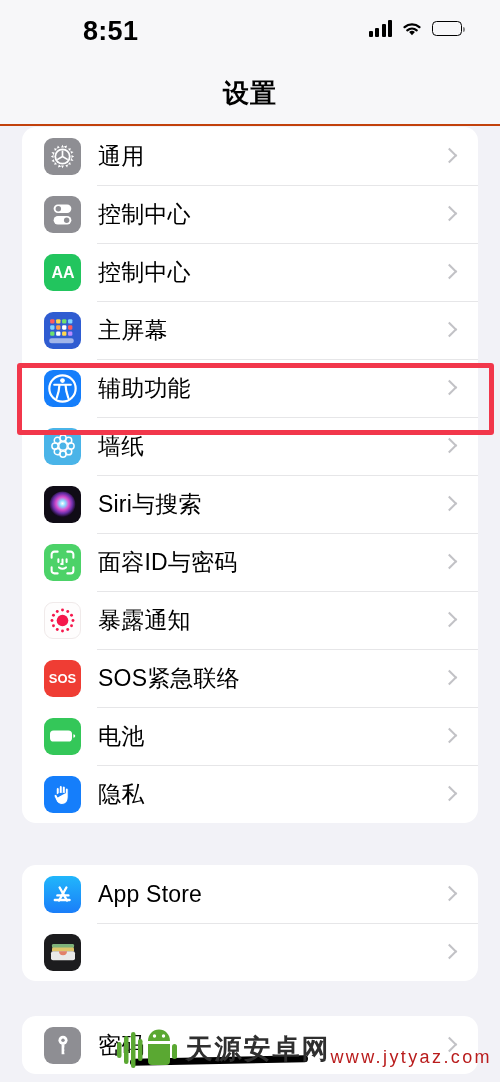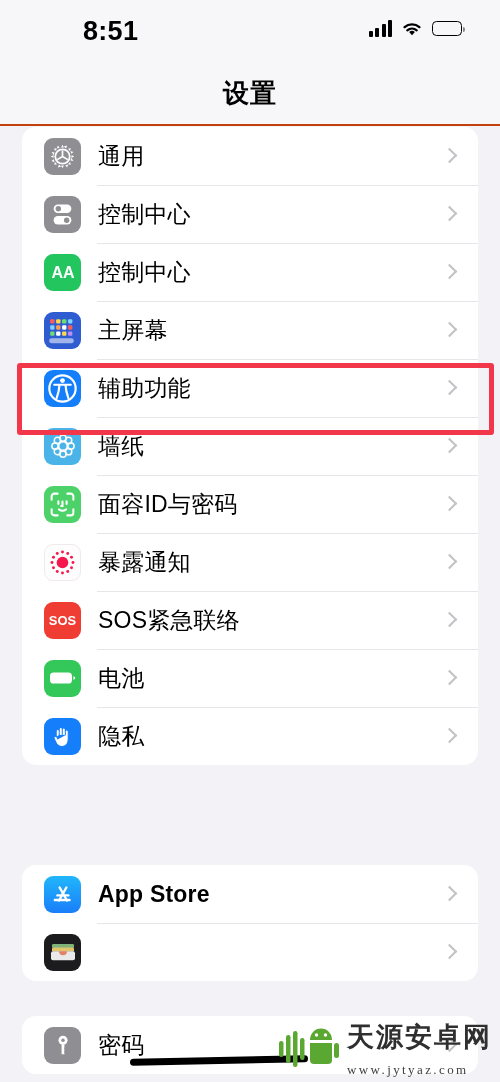--- a/index.html
+++ b/index.html
@@ -100,23 +100,23 @@
   }
 
   
   .ic svg { display: block; }
 
   
   .watermark {
     position: absolute; right: 8px; bottom: 6px;
     display: flex; align-items: center; gap: 8px; z-index: 40;
   }
-  .wm-text { display: flex; flex-direction: column; line-height: 1; font-family: Liberation Serif, serif; }
+  .wm-text { display: flex; line-height: 1; }
   .wm-cn { font-size: 27px; font-weight: 700; color: #2f2f2f; letter-spacing: 2px; }
-  .wm-url { font-size: 13px; color: #404040; letter-spacing: 2.4px; margin-top: 12px; }
+  .wm-url { font-size: 18px; color: #b91c1c; letter-spacing: 2.4px; margin-top: 12px; }
 
   
   .home-indicator {
     position: absolute; left: 50%; bottom: 18px;
     width: 178px; height: 7px; margin-left: -120px;
     background: #000; border-radius: 4px; z-index: 35;
     transform: skewY(-1.2deg);
   }
 </style>
 </head>
@@ -245,20 +245,39 @@
                 <circle cx="16.5" cy="16.5" r="2.5"></circle>
               <circle cx="16.5" cy="7.5" r="2.5"></circle>
                 <circle cx="7.5" cy="16.5" r="2.5"></circle>
             </g>
           </svg>
         </div>
         <div class="label">墙纸</div>
         <span class="chev"></span>
       </div>
 
+      <div class="row">
+        <span class="rowline"></span>
+        <div class="ic" style="background:#100c16">
+          <svg width="37" height="37" viewBox="0 0 36 36">
+            <defs>
+              <radialGradient id="sg" cx="50%" cy="46%" r="52%">
+                <stop offset="0%" stop-color="#ffffff"></stop>
+                <stop offset="22%" stop-color="#8fd8ff"></stop>
+                <stop offset="48%" stop-color="#d94fd0"></stop>
+                <stop offset="74%" stop-color="#6a2ea8"></stop>
+                <stop offset="100%" stop-color="#14091f"></stop>
+              </radialGradient>
+            </defs>
+            <circle cx="18" cy="18" r="12.6" fill="url(#sg)"></circle>
+          </svg>
+        </div>
+        <div class="label">Siri与搜索</div>
+        <span class="chev"></span>
+      </div>
 
       <div class="row">
         <span class="rowline"></span>
         <div class="ic" style="background:#4cd268">
           <svg width="29" height="29" viewBox="0 0 24 24">
             <g fill="none" stroke="#fff" stroke-width="1.7" stroke-linecap="round">
               <path d="M3 8V5.2A2.2 2.2 0 0 1 5.2 3H8"></path>
               <path d="M16 3h2.8A2.2 2.2 0 0 1 21 5.2V8"></path>
               <path d="M3 16v2.8A2.2 2.2 0 0 0 5.2 21H8"></path>
               <path d="M16 21h2.8a2.2 2.2 0 0 0 2.2-2.2V16"></path>
@@ -325,21 +344,21 @@
         <div class="ic" style="background:#157efb">
           <svg width="27" height="27" viewBox="0 0 24 24">
             <path d="M6.4 12.4V7.1a1.35 1.35 0 0 1 2.7 0v3.4M9.1 10.6V5.3a1.35 1.35 0 0 1 2.7 0v5.1M11.8 10.4V5.8a1.35 1.35 0 0 1 2.7 0v4.8M14.5 10.8V7.6a1.3 1.3 0 0 1 2.6 0v6.6c0 4-2.3 6.6-5.6 6.6-3.1 0-4.4-1.6-5.3-3.6l-1.6-3.5c-.4-1 .2-1.9 1.2-1.9.6 0 1 .3 1.3.9l.9 1.7" fill="#fff" stroke="#157efb" stroke-width="0.9" stroke-linejoin="round"></path>
           </svg>
         </div>
         <div class="label">隐私</div>
         <span class="chev"></span>
       </div>
     </div>
 
-    <div class="card" style="top:754px;font-weight:bold;">
+    <div class="card" style="top:754px;">
       <div class="row">
         <div class="ic" style="background:linear-gradient(180deg,#21b6fb,#1a7ef9)">
           <svg width="28" height="28" viewBox="0 0 24 24">
             <g stroke="#fff" stroke-width="2.05" stroke-linecap="round" fill="none">
               <path d="M5 17.2h12.6"></path>
               <path d="M9.1 6.4 15.4 17.6"></path>
               <path d="M14.9 6.4 8.6 17.6"></path>
               <path d="M7.2 13.2h9.4"></path>
             </g>
           </svg>

